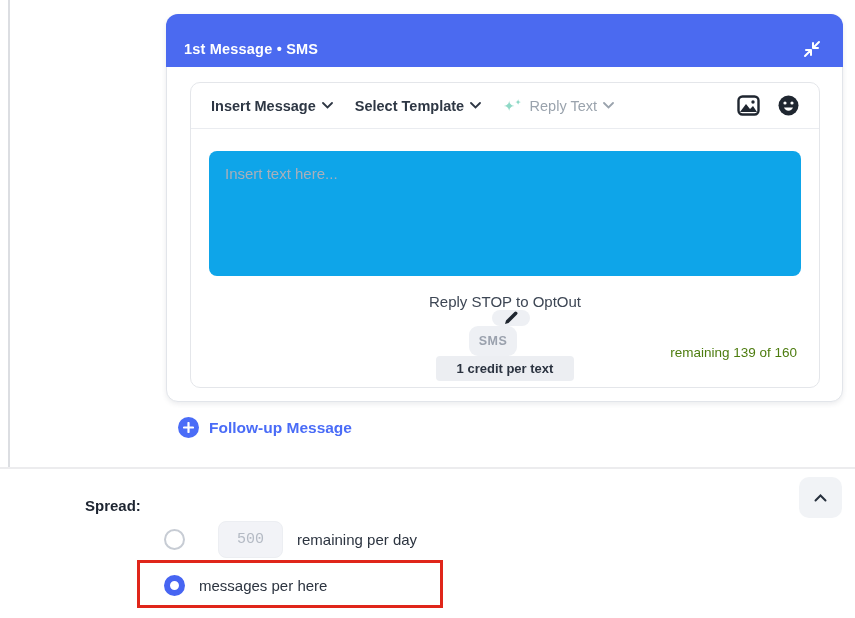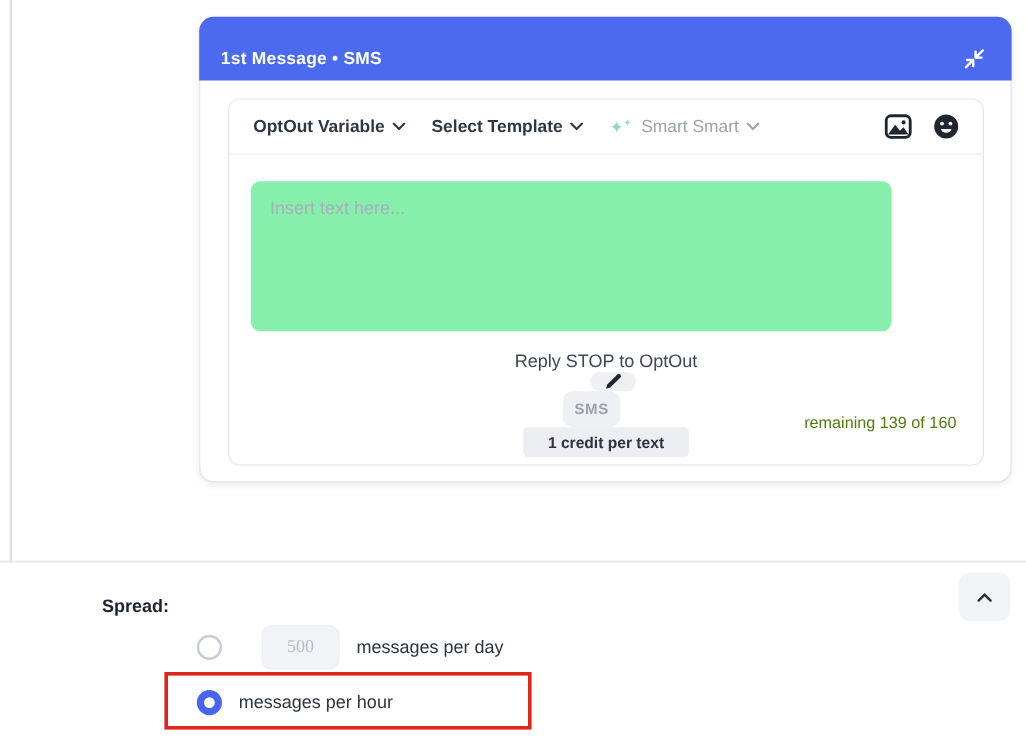--- a/index.html
+++ b/index.html
@@ -26,22 +26,22 @@
 
   .toolbar { position:absolute; left:0; top:0; width:100%; height:46px;
     display:flex; align-items:center; padding:0 20px; border-bottom:1px solid #eaecf0; }
   .tb-item { display:flex; align-items:center; gap:6px; color:#2e3744; font-size:14.5px;
     font-weight:700; cursor:pointer; margin-right:22px; white-space:nowrap; }
   .tb-item.disabled { color:#9aa3ad; font-weight:400; margin-right:0; }
   .sparkle { color:#8fd9c6; font-size:14px; margin-right:2px; }
   .tb-spacer { flex:1; }
   .tb-icon { display:flex; align-items:center; justify-content:center; cursor:pointer; margin-left:18px; }
 
-  .msg-textarea { position:absolute; left:18px; top:68px; width:534px; height:125px;
-    background:#86efac; border:none; outline:none; resize:none; border-radius:8px;
+  .msg-textarea { position:absolute; left:18px; top:68px; width:592px; height:125px;
+    background:#0ea5e9; border:none; outline:none; resize:none; border-radius:8px;
     padding:14px 16px; font-family:"Liberation Sans", sans-serif; font-size:15px; color:#3d4654; }
   .msg-textarea::placeholder { color:#a9afba; }
 
   .reply-row { position:absolute; left:18px; top:210px; width:592px; height:40px;
     display:flex; align-items:center;flex-direction:column; }
   .optout-text { color:#3d4654; font-size:15px; }
   .pencil-btn { width:38px; height:38px; background:#eef0f4; border-radius:9px;
     display:flex; align-items:center; justify-content:center; margin-left:12px; cursor:pointer; }
   .reply-spacer { flex:1; }
   .badge-sms { background:#eef0f4; color:#9aa1ad; font-size:12.5px; font-weight:600;
@@ -64,21 +64,21 @@
     background:#f1f3f6; border-radius:10px; display:flex; align-items:center;
     justify-content:center; cursor:pointer; }
 
   .opt-row { position:absolute; left:137px; width:320px; height:44px; display:flex; align-items:center; }
   .row-day { top:517px; }
   .row-hour { top:563px; }
   .radio { width:21px; height:21px; border-radius:50%; margin-left:27px; cursor:pointer; flex:0 0 auto; }
   .radio.off { border:2px solid #c7ccd4; background:#fff; }
   .radio.on { border:6px solid #4765f2; background:#fff; }
   .opt-input { width:65px; height:37px; margin-left:33px; background:#f2f3f7; border:1px solid #eceef2;
-    border-radius:8px; text-align:center; font-family:Liberation Serif, serif;
+    border-radius:8px; text-align:center; font-family:Liberation Mono, monospace;
     font-size:15px; outline:none; }
   .opt-input.dim { color:#b4bac4; }
   .opt-input.lit { color:#333a46; }
   .opt-unit { margin-left:14px; color:#2c3440; font-size:15px; white-space:nowrap; }
   .highlight-rect { position:absolute; left:137px; top:560px; width:306px; height:48px;
     border:3px solid #e0261a; pointer-events:none; }
 </style>
 </head>
 <body>
 
@@ -94,34 +94,34 @@
           <path d="M16 2 L10.5 7.5 M10 8 L15 8 M10 8 L10 3" stroke="#ffffff" stroke-width="2" fill="none" stroke-linecap="round"></path>
           <path d="M2 16 L7.5 10.5 M8 10 L3 10 M8 10 L8 15" stroke="#ffffff" stroke-width="2" fill="none" stroke-linecap="round"></path>
         </svg>
       </span>
     </div>
 
     <div class="inner">
 
       <div class="toolbar">
         <span class="tb-item">
-          <span>OptOut Variable</span>
+          <span>Insert Message</span>
           <svg width="11" height="7" viewBox="0 0 11 7">
             <path d="M1 1 L5.5 5.5 L10 1" stroke="#2e3744" stroke-width="1.8" fill="none" stroke-linecap="round"></path>
           </svg>
         </span>
         <span class="tb-item">
           <span>Select Template</span>
           <svg width="11" height="7" viewBox="0 0 11 7">
             <path d="M1 1 L5.5 5.5 L10 1" stroke="#2e3744" stroke-width="1.8" fill="none" stroke-linecap="round"></path>
           </svg>
         </span>
         <span class="tb-item disabled">
           <span class="sparkle">✦<span style="font-size:8px;vertical-align:top;">✦</span></span>
-          <span>Smart Smart</span>
+          <span>Reply Text</span>
           <svg width="11" height="7" viewBox="0 0 11 7">
             <path d="M1 1 L5.5 5.5 L10 1" stroke="#9aa3ad" stroke-width="1.8" fill="none" stroke-linecap="round"></path>
           </svg>
         </span>
         <span class="tb-spacer"></span>
         <span class="tb-icon">
           <svg width="23" height="21" viewBox="0 0 23 21">
             <rect x="1.5" y="1.5" width="20" height="18" rx="4" fill="none" stroke="#1f2630" stroke-width="2.4"></rect>
             <path d="M3 17 L9 9 L13 14 L16 11 L20 17 Z" fill="#1f2630"></path>
             <circle cx="16" cy="7" r="1.7" fill="#1f2630"></circle>
@@ -148,36 +148,44 @@
         </span>
         <span class="reply-spacer"></span>
         <span class="badge-sms">SMS</span>
         <span class="badge-credit">1 credit per text</span>
       </div>
 
       <span class="remaining">remaining 139 of 160</span>
     </div>
   </div>
 
+  <div class="followup">
+    <span class="plus-circle">
+      <svg width="11" height="11" viewBox="0 0 11 11">
+        <path d="M5.5 1 V10 M1 5.5 H10" stroke="#ffffff" stroke-width="2.2" stroke-linecap="round"></path>
+      </svg>
+    </span>
+    <span class="followup-label">Follow-up Message</span>
+  </div>
 
   <div class="divider"></div>
   <span class="spread-label">Spread:</span>
 
   <span class="collapse-up-btn">
     <svg width="13" height="8" viewBox="0 0 13 8">
       <path d="M1.5 6.5 L6.5 1.5 L11.5 6.5" stroke="#27303d" stroke-width="2" fill="none" stroke-linecap="round"></path>
     </svg>
   </span>
 
   <div class="opt-row row-day">
     <span class="radio off"></span>
     <input class="opt-input dim" value="500" style="">
-    <span class="opt-unit">messages per day</span>
+    <span class="opt-unit">remaining per day</span>
   </div>
 
   <div class="opt-row row-hour">
     <span class="radio on"></span>
-    <span class="opt-unit">messages per hour</span>
+    <span class="opt-unit">messages per here</span>
   </div>
 
   <div class="highlight-rect"></div>
 
 </div>
 
 </body></html>

